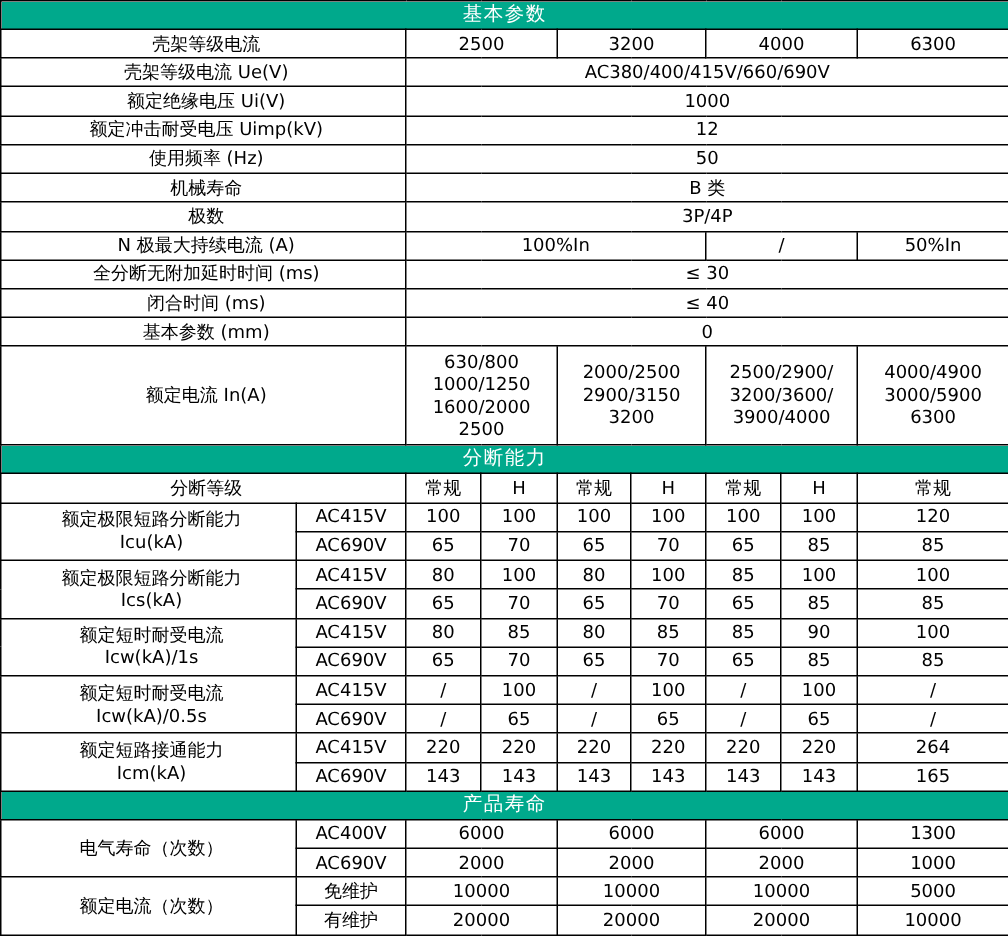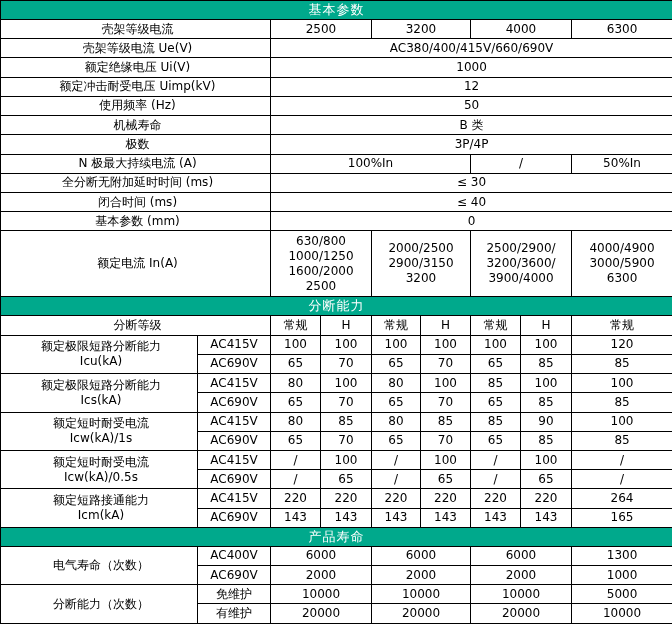--- a/index.html
+++ b/index.html
@@ -274,21 +274,21 @@
   </tr>
   <tr>
     <td>AC690V</td>
     <td colspan="2">2000</td>
     <td colspan="2">2000</td>
     <td colspan="2">2000</td>
     <td>1000</td>
   </tr>
 
   <tr>
-    <td rowspan="2" class="lbl">分断能力（次数）</td>
+    <td rowspan="2" class="lbl">额定电流（次数）</td>
     <td>免维护</td>
     <td colspan="2">10000</td>
     <td colspan="2">10000</td>
     <td colspan="2">10000</td>
     <td>5000</td>
   </tr>
   <tr>
     <td>有维护</td>
     <td colspan="2">20000</td>
     <td colspan="2">20000</td>

